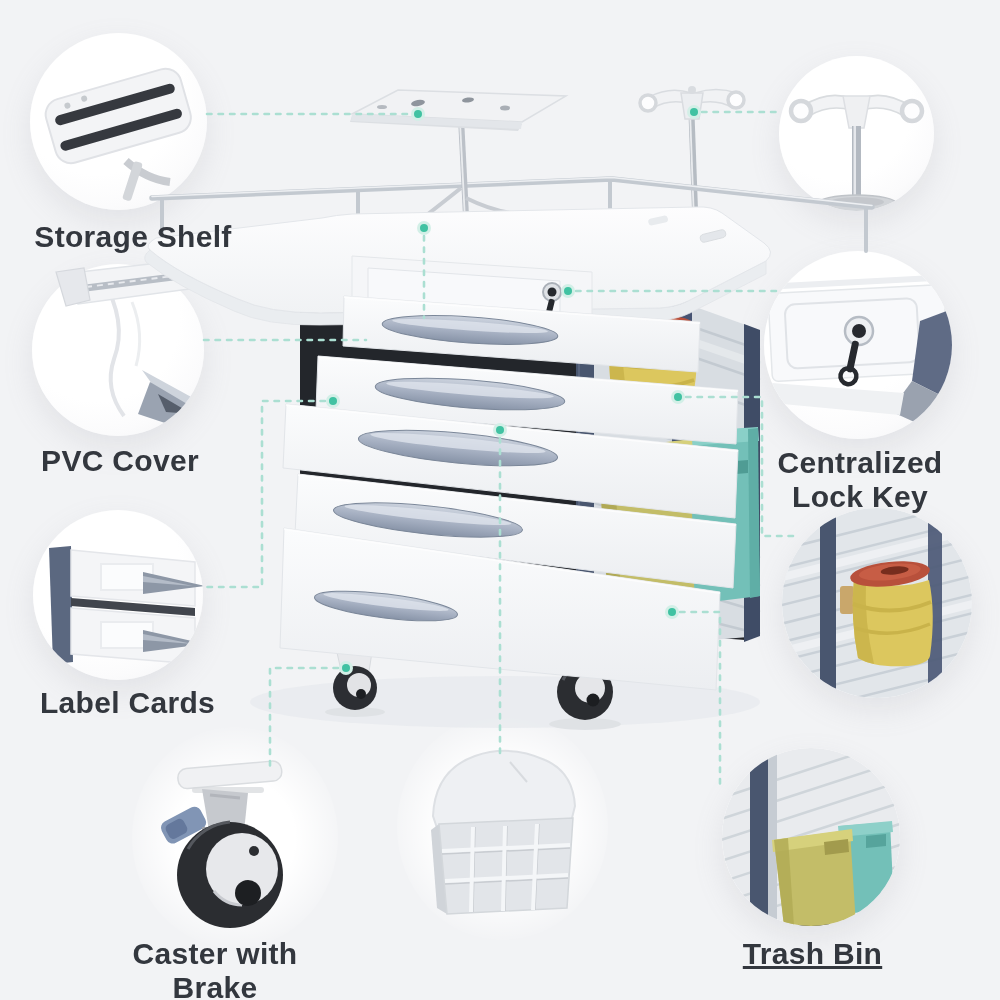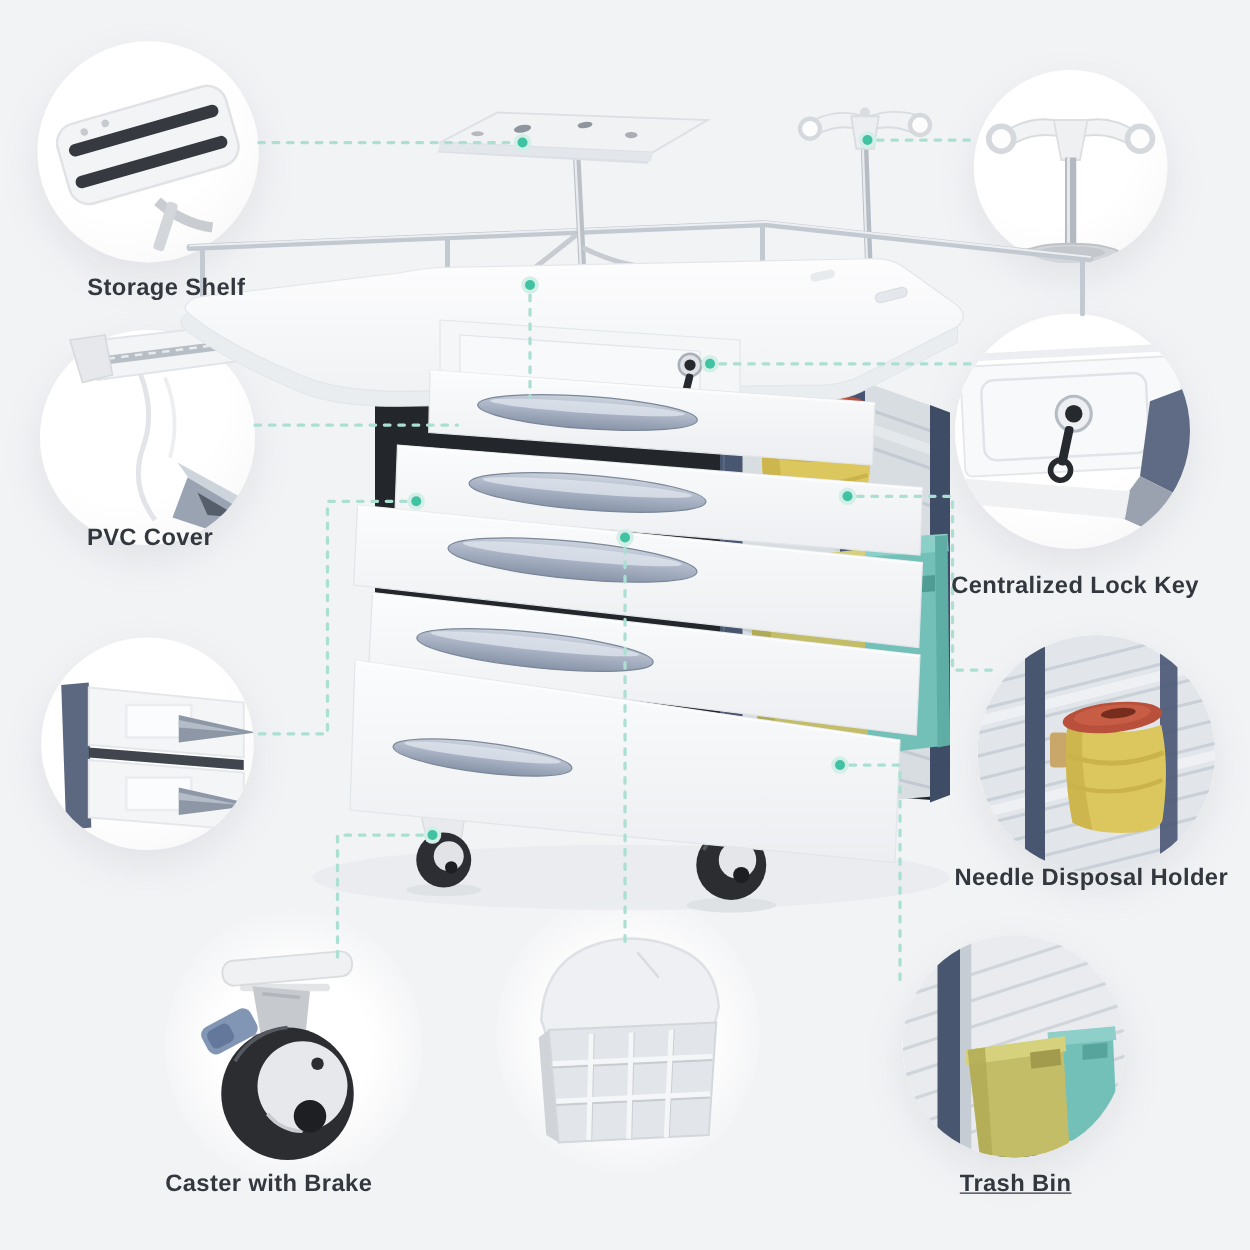--- a/index.html
+++ b/index.html
@@ -4,21 +4,21 @@
 <style>
   html,body{margin:0;padding:0;}
   body{
     width:1000px;height:1000px;position:relative;overflow:hidden;
     background:var(--background,#f2f3f5);
     font-family:"Liberation Sans",sans-serif;
   }
   .stage{position:absolute;inset:0;}
   .label{
     position:absolute;z-index:3;text-align:center;
-    font-weight:700;font-size:19px;line-height:1.12;letter-spacing:.3px;
+    font-weight:700;font-size:30px;line-height:1.12;letter-spacing:.3px;
     color:var(--label-text,#33373e);
   }
   .callout{
     position:absolute;z-index:1;border-radius:50%;overflow:hidden;
     background:radial-gradient(circle at 38% 32%, #ffffff 52%, #fbfbfc 72%, #f0f1f3 100%);
     box-shadow:0 12px 30px rgba(140,146,158,.16);
   }
   .photo{position:absolute;z-index:1;}
   .photo::before{
     content:"";position:absolute;inset:-18px;border-radius:50%;
@@ -449,25 +449,25 @@
           <path d="M122 92 L118 178"></path>
         <path d="M27 119 L155 113"></path>
           <path d="M30 149 L153 143"></path>
       </g>
     </svg>
   </div>
 
   <div class="label" style="left:18px;top:220px;width:230px;">Storage Shelf</div>
 
 
-  <div class="label" style="left:20px;top:420px;width:200px;">PVC Cover</div>
-
-  <div class="label" style="left:757px;top:458px;width:206px;">Centralized Lock Key</div>
-
-
-  <div class="label" style="left:762px;top:692px;width:222px;">Needle Disposal Holder</div>
+  <div class="label" style="left:20px;top:444px;width:200px;">PVC Cover</div>
+
+  <div class="label" style="left:757px;top:446px;width:206px;">Centralized Lock Key</div>
+
+  <div class="label" style="left:25px;top:686px;width:205px;">Label Cards</div>
+
 
   <div class="label" style="left:95px;top:937px;width:240px;">Caster with Brake</div>
 
 
   <div class="label" style="left:725px;top:937px;width:175px;text-decoration:underline;">Trash Bin</div>
 
 </div>
 
 </body></html>

